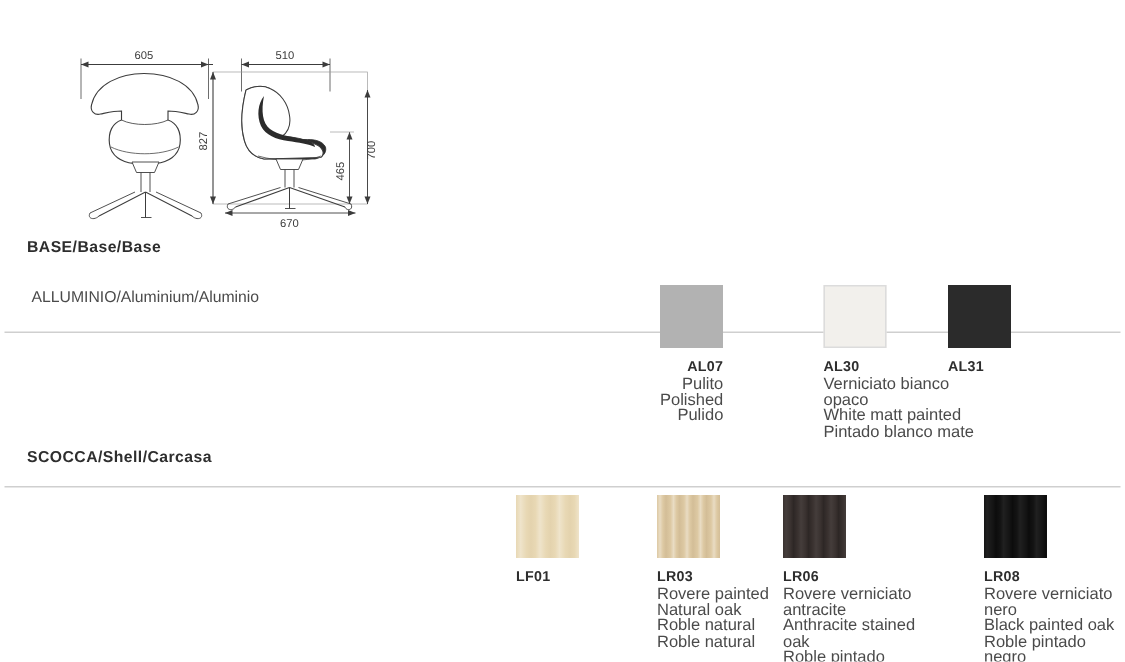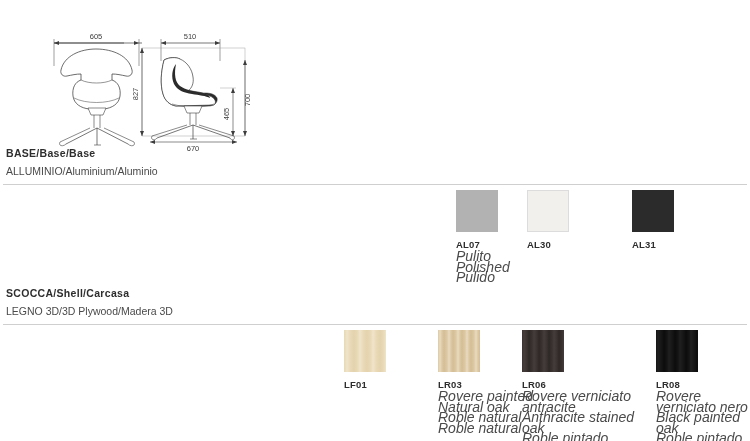--- a/index.html
+++ b/index.html
@@ -32,29 +32,29 @@
     position: absolute;
     left: 0;
     width: 750px;
   }
   .section-title {
     font-size: 10.5px;
     font-weight: bold;
     letter-spacing: 0.3px;
     color: #2e2e2e;
     padding-left: 6px;
-    margin: 0;
+    margin: 12px;
     line-height: 14px;
   }
   .section-sub {
     font-size: 10.5px;
     font-weight: normal;
     color: #4a4a4a;
     padding-left: 6px;
-    margin: 0;
+    margin: 15px;
     line-height: 16px;
     padding-top: 3px;
   }
   .section-rule {
     margin-top: 5px;
     height: 1px;
     background: #cfcfcf;
     width: 744px;
     margin-left: 3px;
   }
@@ -81,22 +81,21 @@
   }
   .swatch-code {
     font-size: 9.5px;
     font-weight: bold;
     color: #2e2e2e;
     margin-top: 7px;
     line-height: 11px;
     letter-spacing: 0.2px;
   }
   .swatch-desc {
-    font-size: 14px;
-    font-style: italic;
+    font-size: 11px;
     color: #4a4a4a;
     line-height: 10.5px;
     margin-top: 1px;
     white-space: pre-line;
   }
 
   
   .grain-oak {
     background-image:
       repeating-linear-gradient(90deg,
@@ -272,43 +271,46 @@
 </div>
 
 <div class="section" style="top:146px;">
   <div class="section-title">BASE/Base/Base</div>
   <div class="section-sub">ALLUMINIO/Aluminium/Aluminio</div>
   <div class="section-rule"></div>
 </div>
 
 <div class="swatch-row" style="top:190px;">
 
-  <div class="swatch" style="left:456px;">
+  <div class="swatch" style="left:440px;text-align:right;">
     <div class="swatch-chip" style="background-color: rgb(178, 178, 178);"></div>
     <div class="swatch-code">AL07</div>
     <div class="swatch-desc">Pulito
 Polished
 Pulido</div>
   </div>
 
-  <div class="swatch" style="left:527px;">
+  <div class="swatch" style="left:549px;">
     <div class="swatch-chip bordered" style="background-color: rgb(242, 240, 236);"></div>
     <div class="swatch-code">AL30</div>
+    <div class="swatch-desc">Verniciato bianco
+opaco
+White matt painted
+Pintado blanco mate</div>
   </div>
 
   <div class="swatch" style="left:632px;">
     <div class="swatch-chip" style="background-color: rgb(43, 43, 43);"></div>
     <div class="swatch-code">AL31</div>
   </div>
 
 </div>
 
 <div class="section" style="top:286px;">
   <div class="section-title">SCOCCA/Shell/Carcasa</div>
-  <div class="section-sub">LEGNO 3D/3D Plywood/Madera 3D</div>
   <div class="section-rule"></div>
 </div>
 
 <div class="swatch-row" style="top:330px;">
 
   <div class="swatch" style="left:344px;">
     <div class="swatch-chip grain-beech" style="background-color: rgb(232, 216, 180);"></div>
     <div class="swatch-code">LF01</div>
   </div>
 

